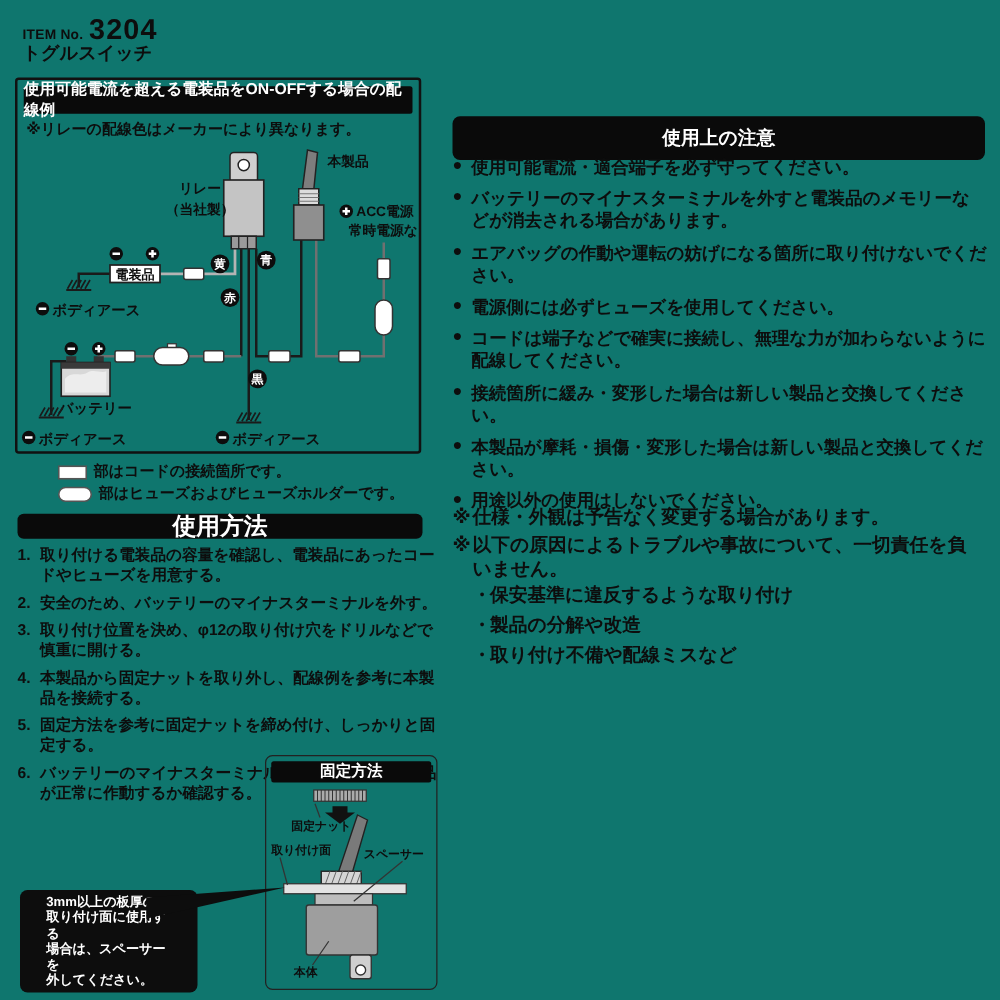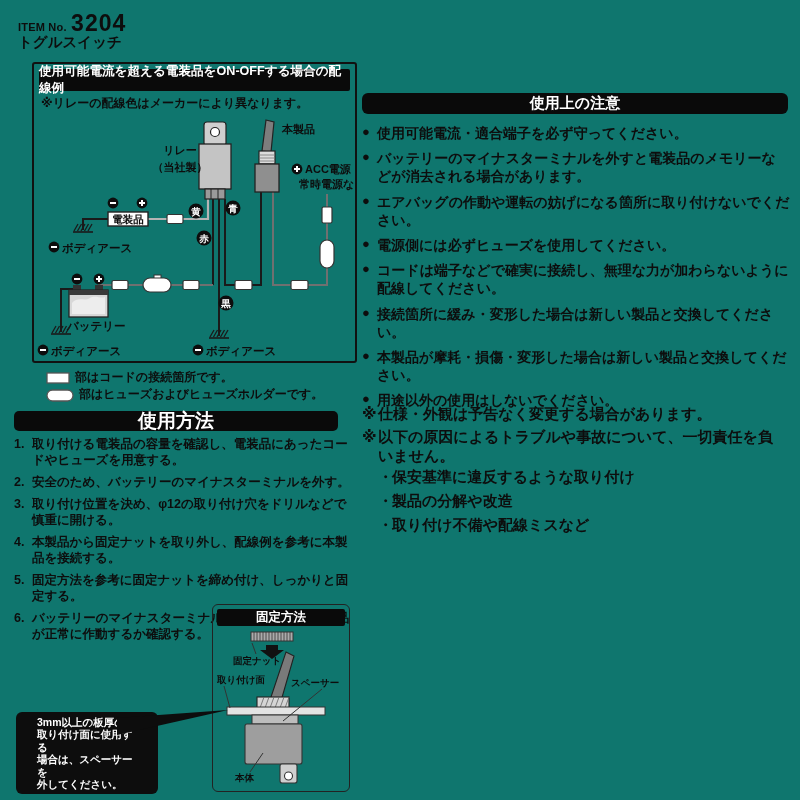--- a/index.html
+++ b/index.html
@@ -3,26 +3,26 @@
 <meta charset="utf-8">
 <style>
   html,body{margin:0;padding:0;background:#fff;}
   .page{position:relative;width:800px;height:800px;background:#0f766e;overflow:hidden;
         font-family:"Liberation Sans","DejaVu Sans",sans-serif;color:#0d0d0d;}
   .abs{position:absolute;}
   .bar{background:#0a0a0a;color:#fff;font-weight:bold;display:flex;align-items:center;justify-content:center;}
   .itemno-label{font-size:11px;font-weight:bold;letter-spacing:.2px;}
   .itemno-num{font-size:23px;font-weight:bold;letter-spacing:1px;}
   .prodname{font-size:14.5px;font-weight:bold;}
-  .wirebox{left:32px;top:62px;width:325px;height:301px;border:2px solid #111;border-radius:3px;box-sizing:border-box;}
+  .wirebox{left:12px;top:62px;width:325px;height:301px;border:2px solid #111;border-radius:3px;box-sizing:border-box;}
   .wirebox .bar{position:absolute;left:5px;right:5px;top:5px;height:22px;font-size:12.6px;border-radius:2px;}
   .wirenote{position:absolute;left:7px;top:31px;font-size:12px;font-weight:bold;}
   .legend-row{display:flex;align-items:center;gap:5px;font-size:12px;font-weight:bold;padding-left:30px;}
   .bar-method{left:14px;top:411px;width:324px;height:20px;font-size:19px;border-radius:5px;}
-  .bar-caution{left:362px;top:93px;width:426px;height:21px;font-size:15px;border-radius:6px;}
+  .bar-caution{left:362px;top:93px;width:426px;height:35px;font-size:15px;border-radius:6px;}
   .steps{left:14px;top:436px;width:340px;font-size:12.5px;font-weight:bold;line-height:1.28;}
   .step{display:flex;margin-bottom:6px;}
   .step .no{width:18px;flex:0 0 18px;}
   .plist{left:362px;top:124px;width:428px;font-size:14px;font-weight:bold;line-height:1.3;}
   .pitem{display:flex;margin-bottom:7px;}
   .pitem .blt{width:15px;flex:0 0 15px;font-size:13px;}
   .notes{left:362px;top:404px;width:424px;font-size:15px;font-weight:bold;line-height:1.27;}
   .note{display:flex;margin-bottom:4px;}
   .note .mk{width:16px;flex:0 0 16px;}
   .subs{left:378px;top:468px;width:400px;font-size:15px;font-weight:bold;line-height:1.25;}

